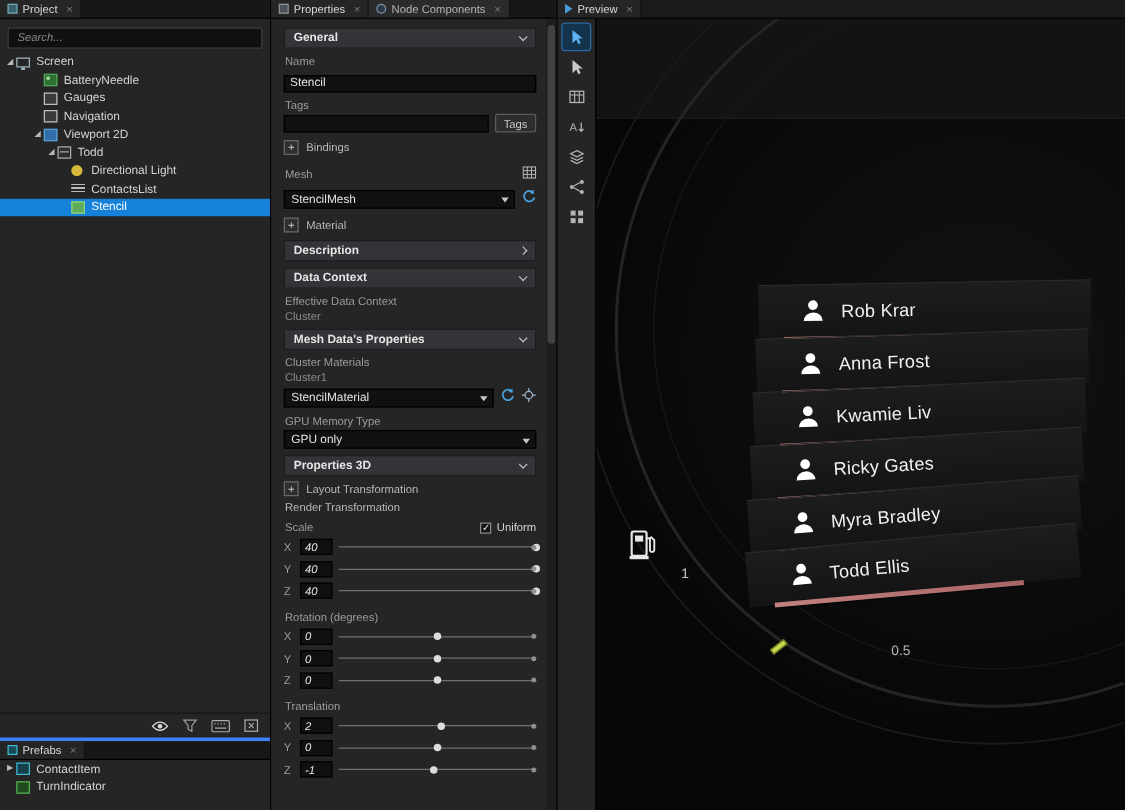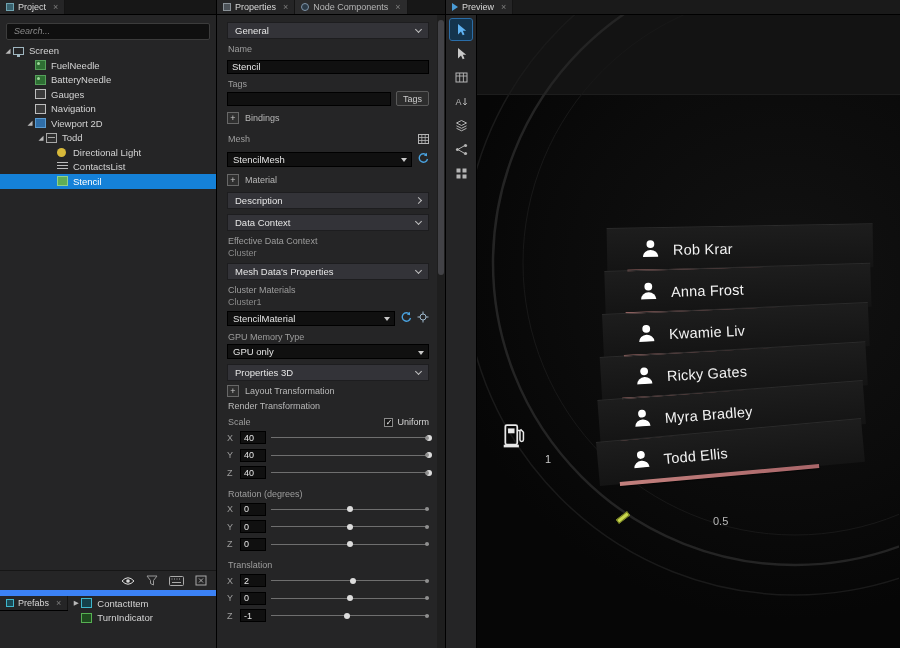--- a/index.html
+++ b/index.html
@@ -49,30 +49,30 @@
   .ic.light{background:#d8b93a;border-radius:50%;width:9px;height:9px;flex:0 0 9px;margin-right:7px;}
   .ic.list{background:repeating-linear-gradient(#bbb 0 1px,transparent 1px 3px);width:10px;height:9px;}
   .ic.stencil{background:#5fae57;border:1px solid #8fd189;}
   .ic.prefab-cyan{border:1px solid #3fb6cc;background:#15404a;}
   .ic.prefab-green{border:1px solid #56b152;background:#1f4a1f;}
 
   .left-toolbar{flex:0 0 20px;border-top:1px solid #161616;display:flex;align-items:center;
         justify-content:flex-end;gap:11px;padding:0 9px;background:#252526;}
   .left-toolbar svg{display:block;}
 
-  #prefabs{flex:0 0 58px;border-top:6px solid #3b82f6;display:flex;flex-direction:row;background:#252526;justify-content:space-between;}
+  #prefabs{flex:0 0 58px;border-top:3px solid #3b82f6;display:flex;flex-direction:column;background:#252526;justify-content:space-between;}
   #prefabs .tree{flex:1;}
 
   
   #mid{width:229px;flex:0 0 229px;background:#252526;border-right:1px solid #000;
        display:flex;flex-direction:column;position:relative;}
   .props{flex:1;overflow:hidden;padding:2px 16px 0 10px;}
   .sechead{height:17px;background:#333338;border:1px solid #1d1d1f;display:flex;align-items:center;
         justify-content:space-between;padding:0 7px;margin:5px 0 4px 0;}
-  .sechead .shtitle{font-weight:normal;font-size:9.5px;color:#e6e6e6;}
+  .sechead .shtitle{font-weight:bold;font-size:9.5px;color:#e6e6e6;}
   .chev{width:5px;height:5px;border-right:1.5px solid #c0c0c0;border-bottom:1.5px solid #c0c0c0;}
   .chev.down{transform:rotate(45deg);margin-top:-2px;}
   .chev.right{transform:rotate(-45deg);}
   .plabel{font-size:9px;color:#9d9d9d;margin:5px 0 2px 1px;}
   .pvalue{font-size:9px;color:#8a8a8a;margin:2px 0 2px 1px;}
   .tinput{width:100%;height:14px;background:#101010;border:1px solid #000;color:#e6e6e6;
         font-size:9.5px;padding:0 4px;outline:none;}
   .row{display:flex;align-items:center;gap:5px;}
   .dd{height:15px;background:#101010;border:1px solid #000;color:#e3e3e3;font-size:9.5px;
         display:flex;align-items:center;padding:0 5px;position:relative;flex:1;}
@@ -80,21 +80,21 @@
         border-left:3.5px solid transparent;border-right:3.5px solid transparent;border-top:4px solid #c8c8c8;}
   .smallbtn{height:15px;background:#2d2d2d;border:1px solid #5a5a5a;color:#ccc;font-size:9px;
         padding:0 6px;display:flex;align-items:center;border-radius:2px;}
   .plusrow{display:flex;align-items:center;gap:6px;margin:6px 0;}
   .plusbox{width:12px;height:12px;background:#2f2f2f;border:1px solid #686868;color:#ccc;
         font-size:9px;line-height:10px;text-align:center;flex:0 0 12px;}
   .pluslabel{font-size:9px;color:#b8b8b8;}
   .srow{display:flex;align-items:center;gap:5px;margin:3.5px 0;height:14px;}
   .axis{width:8px;flex:0 0 8px;font-size:9px;color:#9d9d9d;}
   .numin{width:26px;flex:0 0 26px;height:13px;background:#101010;border:1px solid #000;
-        color:#e6e6e6;font-size:9px;padding:0 3px;outline:none;}
+        color:#e6e6e6;font-size:9px;padding:0 3px;outline:none;font-style:italic;}
   .track{flex:1;position:relative;height:13px;}
   .track::before{content:"";position:absolute;left:0;right:0;top:6px;height:1px;background:#6f6f6f;}
   .track::after{content:"";position:absolute;right:0;top:4.5px;width:4px;height:4px;border-radius:50%;background:#8f8f8f;}
   .thumb{position:absolute;top:3.5px;width:6px;height:6px;border-radius:50%;background:#dcdcdc;}
   .labelrow{display:flex;align-items:center;justify-content:space-between;margin:6px 0 2px 1px;}
   .cbwrap{display:flex;align-items:center;gap:4px;}
   .cb{width:9px;height:9px;background:#161616;border:1px solid #8a8a8a;color:#eee;
       font-size:8px;line-height:8px;text-align:center;}
   .cblabel{font-size:9px;color:#d6d6d6;}
   .mid-scroll{position:absolute;right:0;top:15px;bottom:0;width:8px;background:#1e1e1e;}
@@ -144,25 +144,20 @@
 
     <div class="tree">
       <div class="trow" style="--d:0">
         <span class="exp">◢</span>
         <span class="ic monitor"></span>
         <span>Screen</span>
       </div>
       <div class="trow" style="--d:2">
         <span class="exp"></span>
         <span class="ic image"></span>
-        <span>FuelNeedle</span>
-      </div>
-      <div class="trow" style="--d:2">
-        <span class="exp"></span>
-        <span class="ic image"></span>
         <span>BatteryNeedle</span>
       </div>
       <div class="trow" style="--d:2">
         <span class="exp"></span>
         <span class="ic node"></span>
         <span>Gauges</span>
       </div>
       <div class="trow" style="--d:2">
         <span class="exp"></span>
         <span class="ic node"></span>

